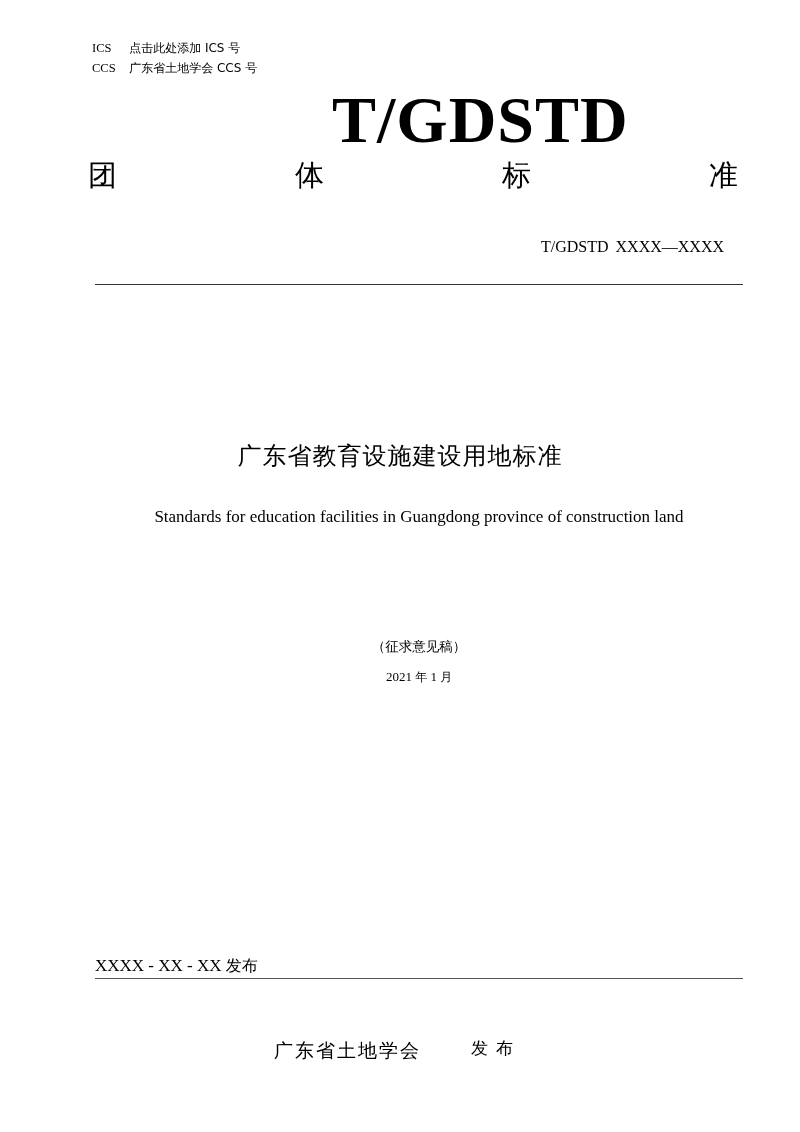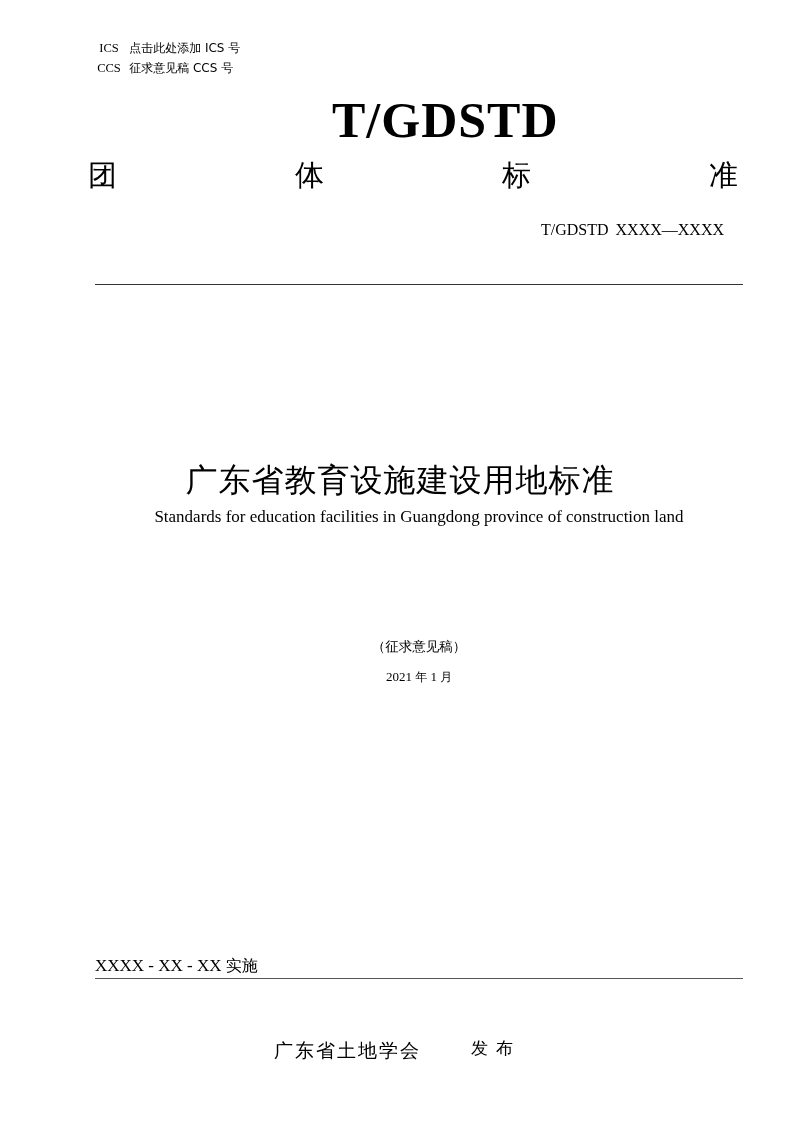--- a/index.html
+++ b/index.html
@@ -14,74 +14,72 @@
       overflow: hidden;
       color: #000;
       font-family: "Liberation Serif", "DejaVu Serif", serif;
     }
     .abs { position: absolute; }
 
     .ics-line {
       font-size: 12.5px;
       line-height: 18px;
       white-space: nowrap;
-      text-align: center;
     }
     .ics-line .code { display: inline-block; width: 34px; }
     .ics-line .cjk { font-family: "DejaVu Sans", sans-serif; font-size: 12px; }
 
     .brand {
       left: 332px;
       top: 82px;
       font-family: "Liberation Serif", serif;
       font-weight: bold;
-      font-size: 50px;
+      font-size: 66px;
       line-height: 76px;
       letter-spacing: 1px;
       white-space: nowrap;
     }
 
     .group-std {
       left: 88px;
       top: 156px;
       width: 650px;
       display: flex;
       justify-content: space-between;
       font-family: "DejaVu Sans", sans-serif;
       font-size: 29px;
       line-height: 38px;
     }
 
     .std-number {
       right: 76px;
-      top: 219px;
+      top: 236px;
       font-size: 16px;
       line-height: 22px;
       white-space: nowrap;
       word-spacing: 3px;
     }
 
     .rule-top {
       left: 95px;
       top: 284px;
       width: 648px;
       height: 0;
       border-top: 1.5px solid #333;
     }
 
     .title-cn {
       left: 0;
       width: 800px;
       top: 436px;
       text-align: center;
       font-family: "DejaVu Sans", sans-serif;
-      font-size: 32px;
+      font-size: 24px;
       line-height: 40px;
       letter-spacing: 1px;
-      margin-top: 24px;
     }
 
     .title-en {
       left: 0;
       width: 838px;
       top: 505px;
       text-align: center;
       font-size: 17px;
       line-height: 24px;
       white-space: nowrap;
@@ -146,21 +144,21 @@
   </style>
 </head>
 <body>
 
 <div class="abs ics-line" style="left:92px; top:39px;">
   <span class="code">ICS</span>
   <span class="cjk">点击此处添加 ICS 号</span>
 </div>
 <div class="abs ics-line" style="left:92px; top:59px;">
   <span class="code">CCS</span>
-  <span class="cjk">征求意见稿 CCS 号</span>
+  <span class="cjk">广东省土地学会 CCS 号</span>
 </div>
 
 <div class="abs brand">T/GDSTD</div>
 
 <div class="abs group-std">
   <span>团</span>
   <span>体</span>
   <span>标</span>
   <span>准</span>
 </div>
@@ -176,21 +174,21 @@
 <div class="abs draft-date">
   <span>2021</span>
   <span class="cjk">年</span>
   <span>1</span>
   <span class="cjk">月</span>
 </div>
 
 <div class="abs release-row">
   <span>
     <span>XXXX - XX - XX</span>
-    <span class="cjk">实施</span>
+    <span class="cjk">发布</span>
   </span>
 </div>
 
 <div class="abs rule-bottom"></div>
 
 <div class="abs publisher-row">
   <span class="name">广东省土地学会</span>
   <span class="act">发布</span>
 </div>
 

